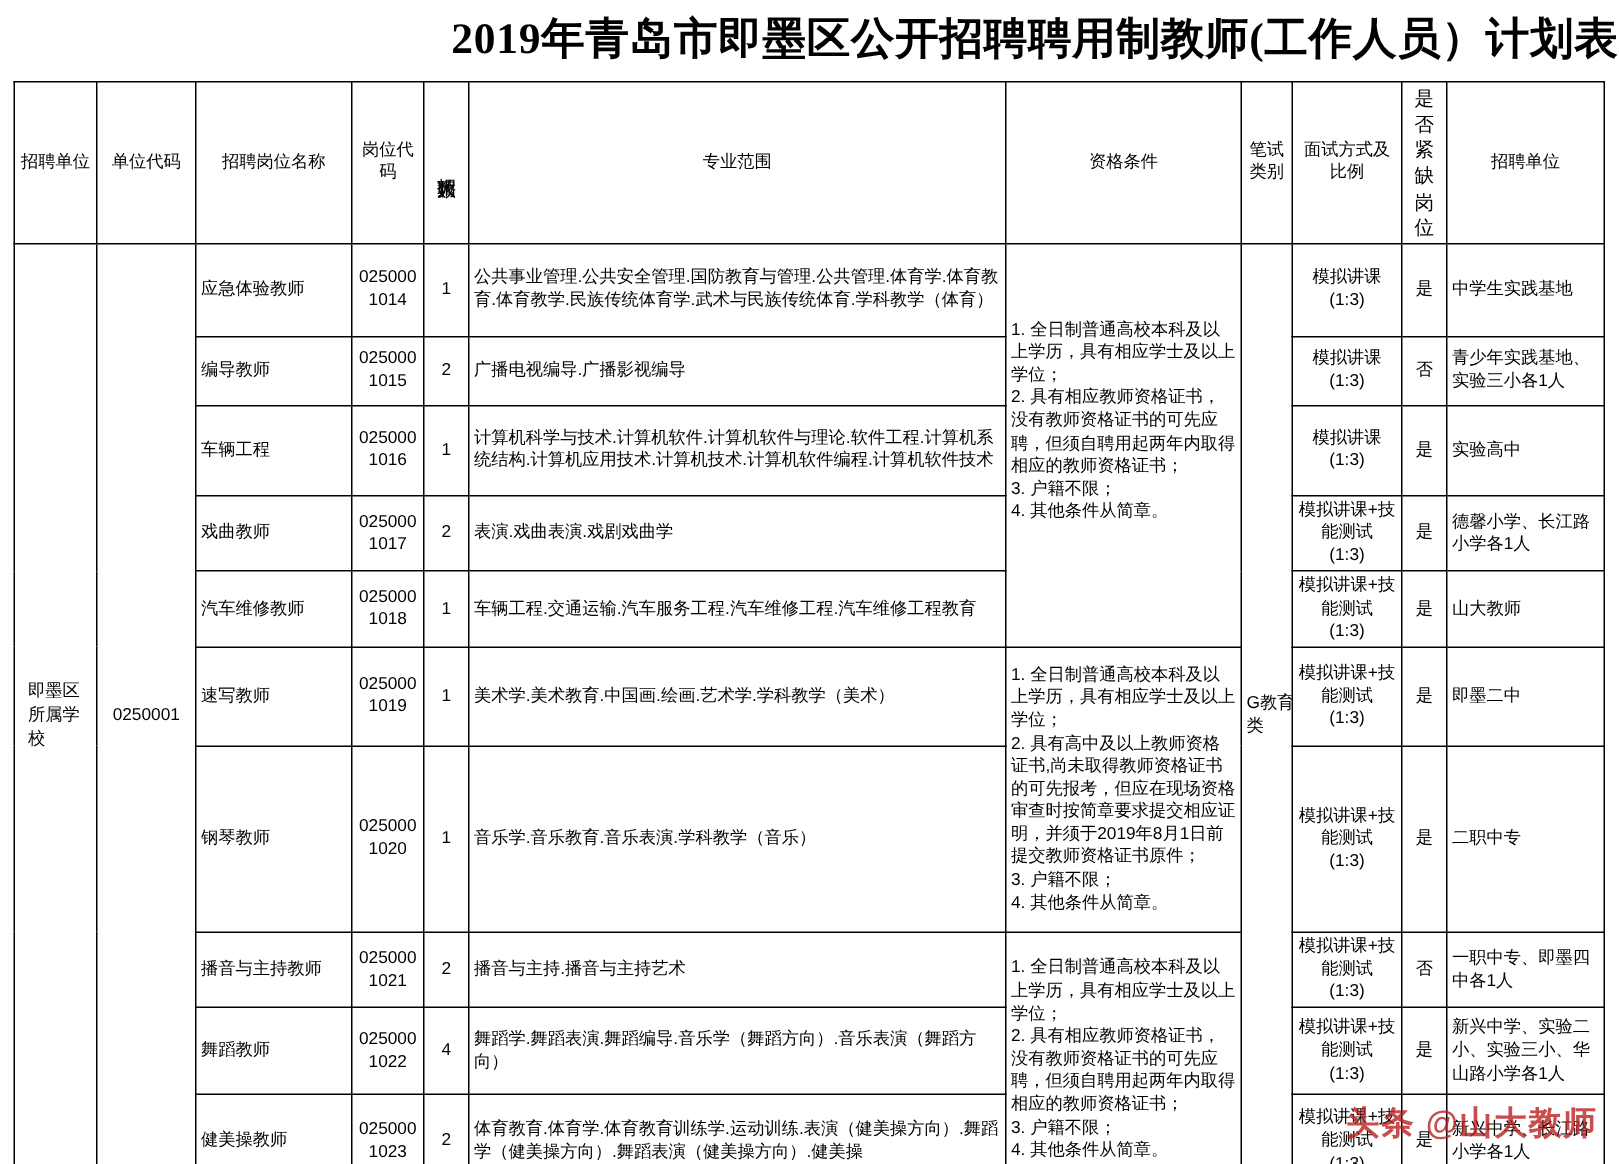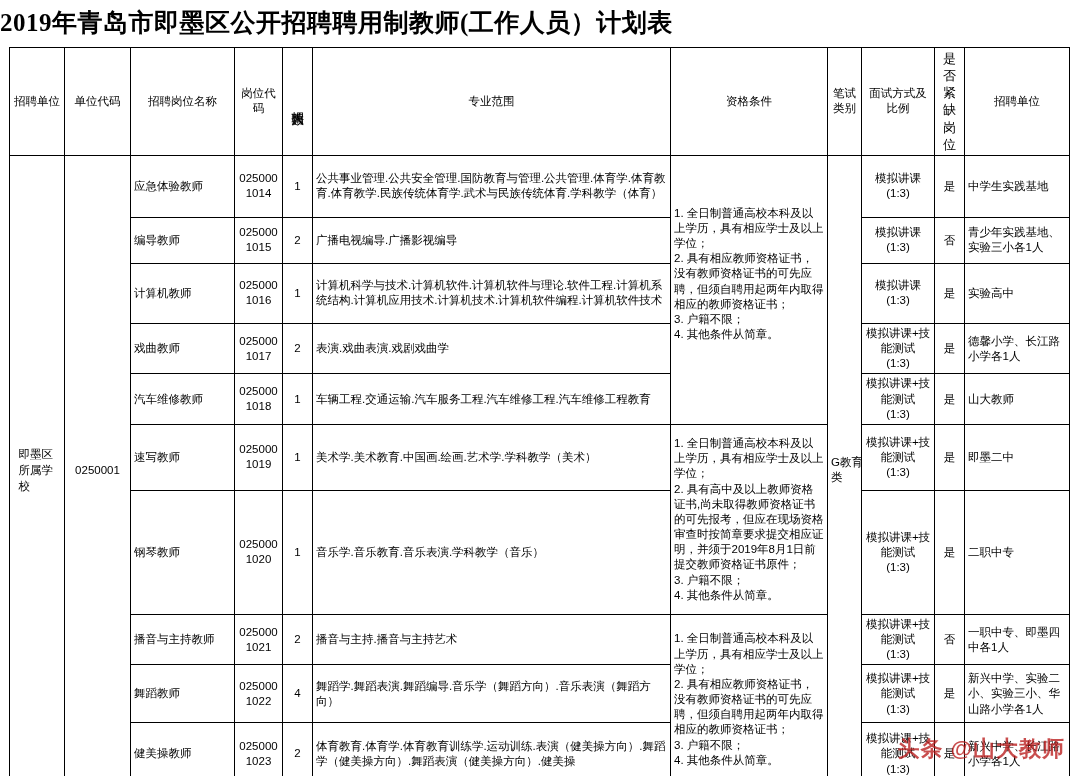--- a/index.html
+++ b/index.html
@@ -17,22 +17,22 @@
   }
 
   .page {
     position: relative;
     width: 1079px;
     height: 776px;
     box-sizing: border-box;
   }
 
   .doc-title {
-    text-align: left;
-    font-size: 25px;
+    text-align: right;
+    font-size: 29px;
     font-weight: bold;
     letter-spacing: 0.5px;
     padding-top: 6px;
     padding-bottom: 8px;
     font-family: "Liberation Serif", "DejaVu Serif", serif;
   }
 
   table.plan {
     border-collapse: collapse;
     table-layout: fixed;
@@ -252,21 +252,21 @@
         <td class="postcode-cell"><span>025000</span><br><span>1015</span></td>
         <td class="c-center">2</td>
         <td class="major-cell">广播电视编导.广播影视编导</td>
         <td class="iv-cell" style="white-space: pre-line;">模拟讲课
 (1:3)</td>
         <td class="c-center">否</td>
         <td class="school-cell">青少年实践基地、实验三小各1人</td>
       </tr>
 
       <tr style="height:60px">
-        <td class="postname-cell">计算机教师</td>
+        <td class="postname-cell">车辆工程</td>
         <td class="postcode-cell"><span>025000</span><br><span>1016</span></td>
         <td class="c-center">1</td>
         <td class="major-cell">计算机科学与技术.计算机软件.计算机软件与理论.软件工程.计算机系统结构.计算机应用技术.计算机技术.计算机软件编程.计算机软件技术</td>
         <td class="iv-cell" style="white-space: pre-line;">模拟讲课
 (1:3)</td>
         <td class="c-center">是</td>
         <td class="school-cell">实验高中</td>
       </tr>
 
       <tr style="height:36px">

